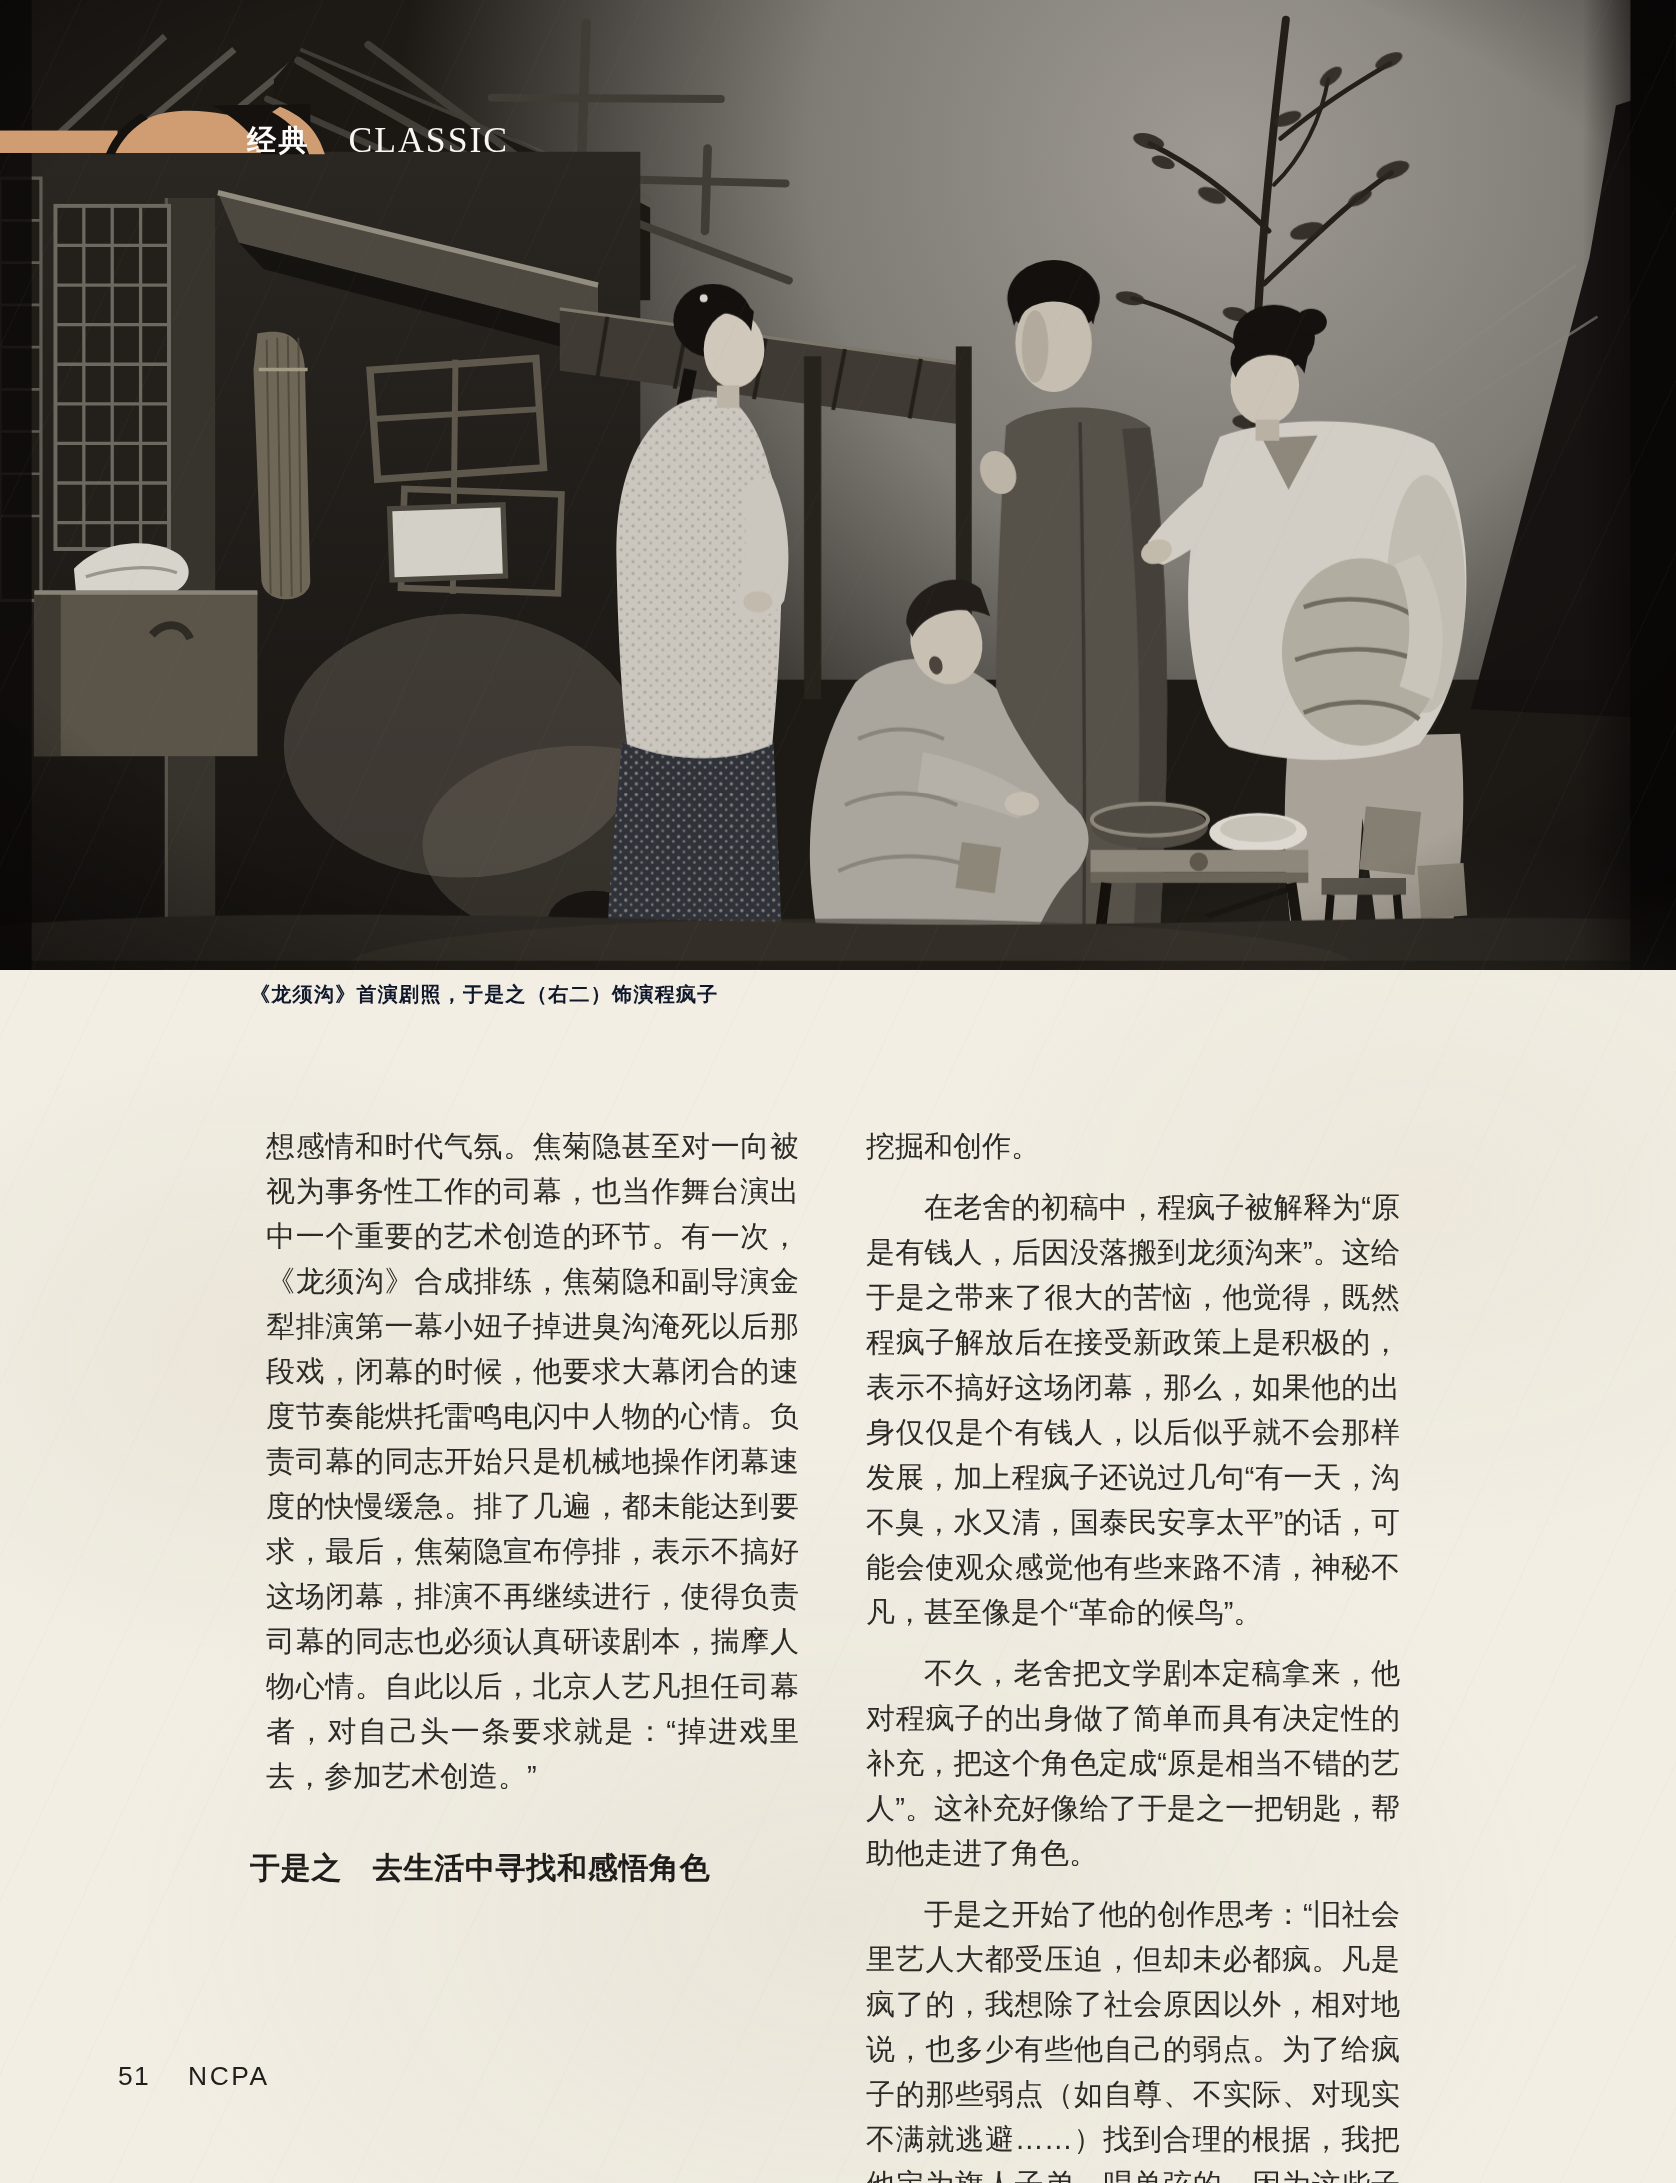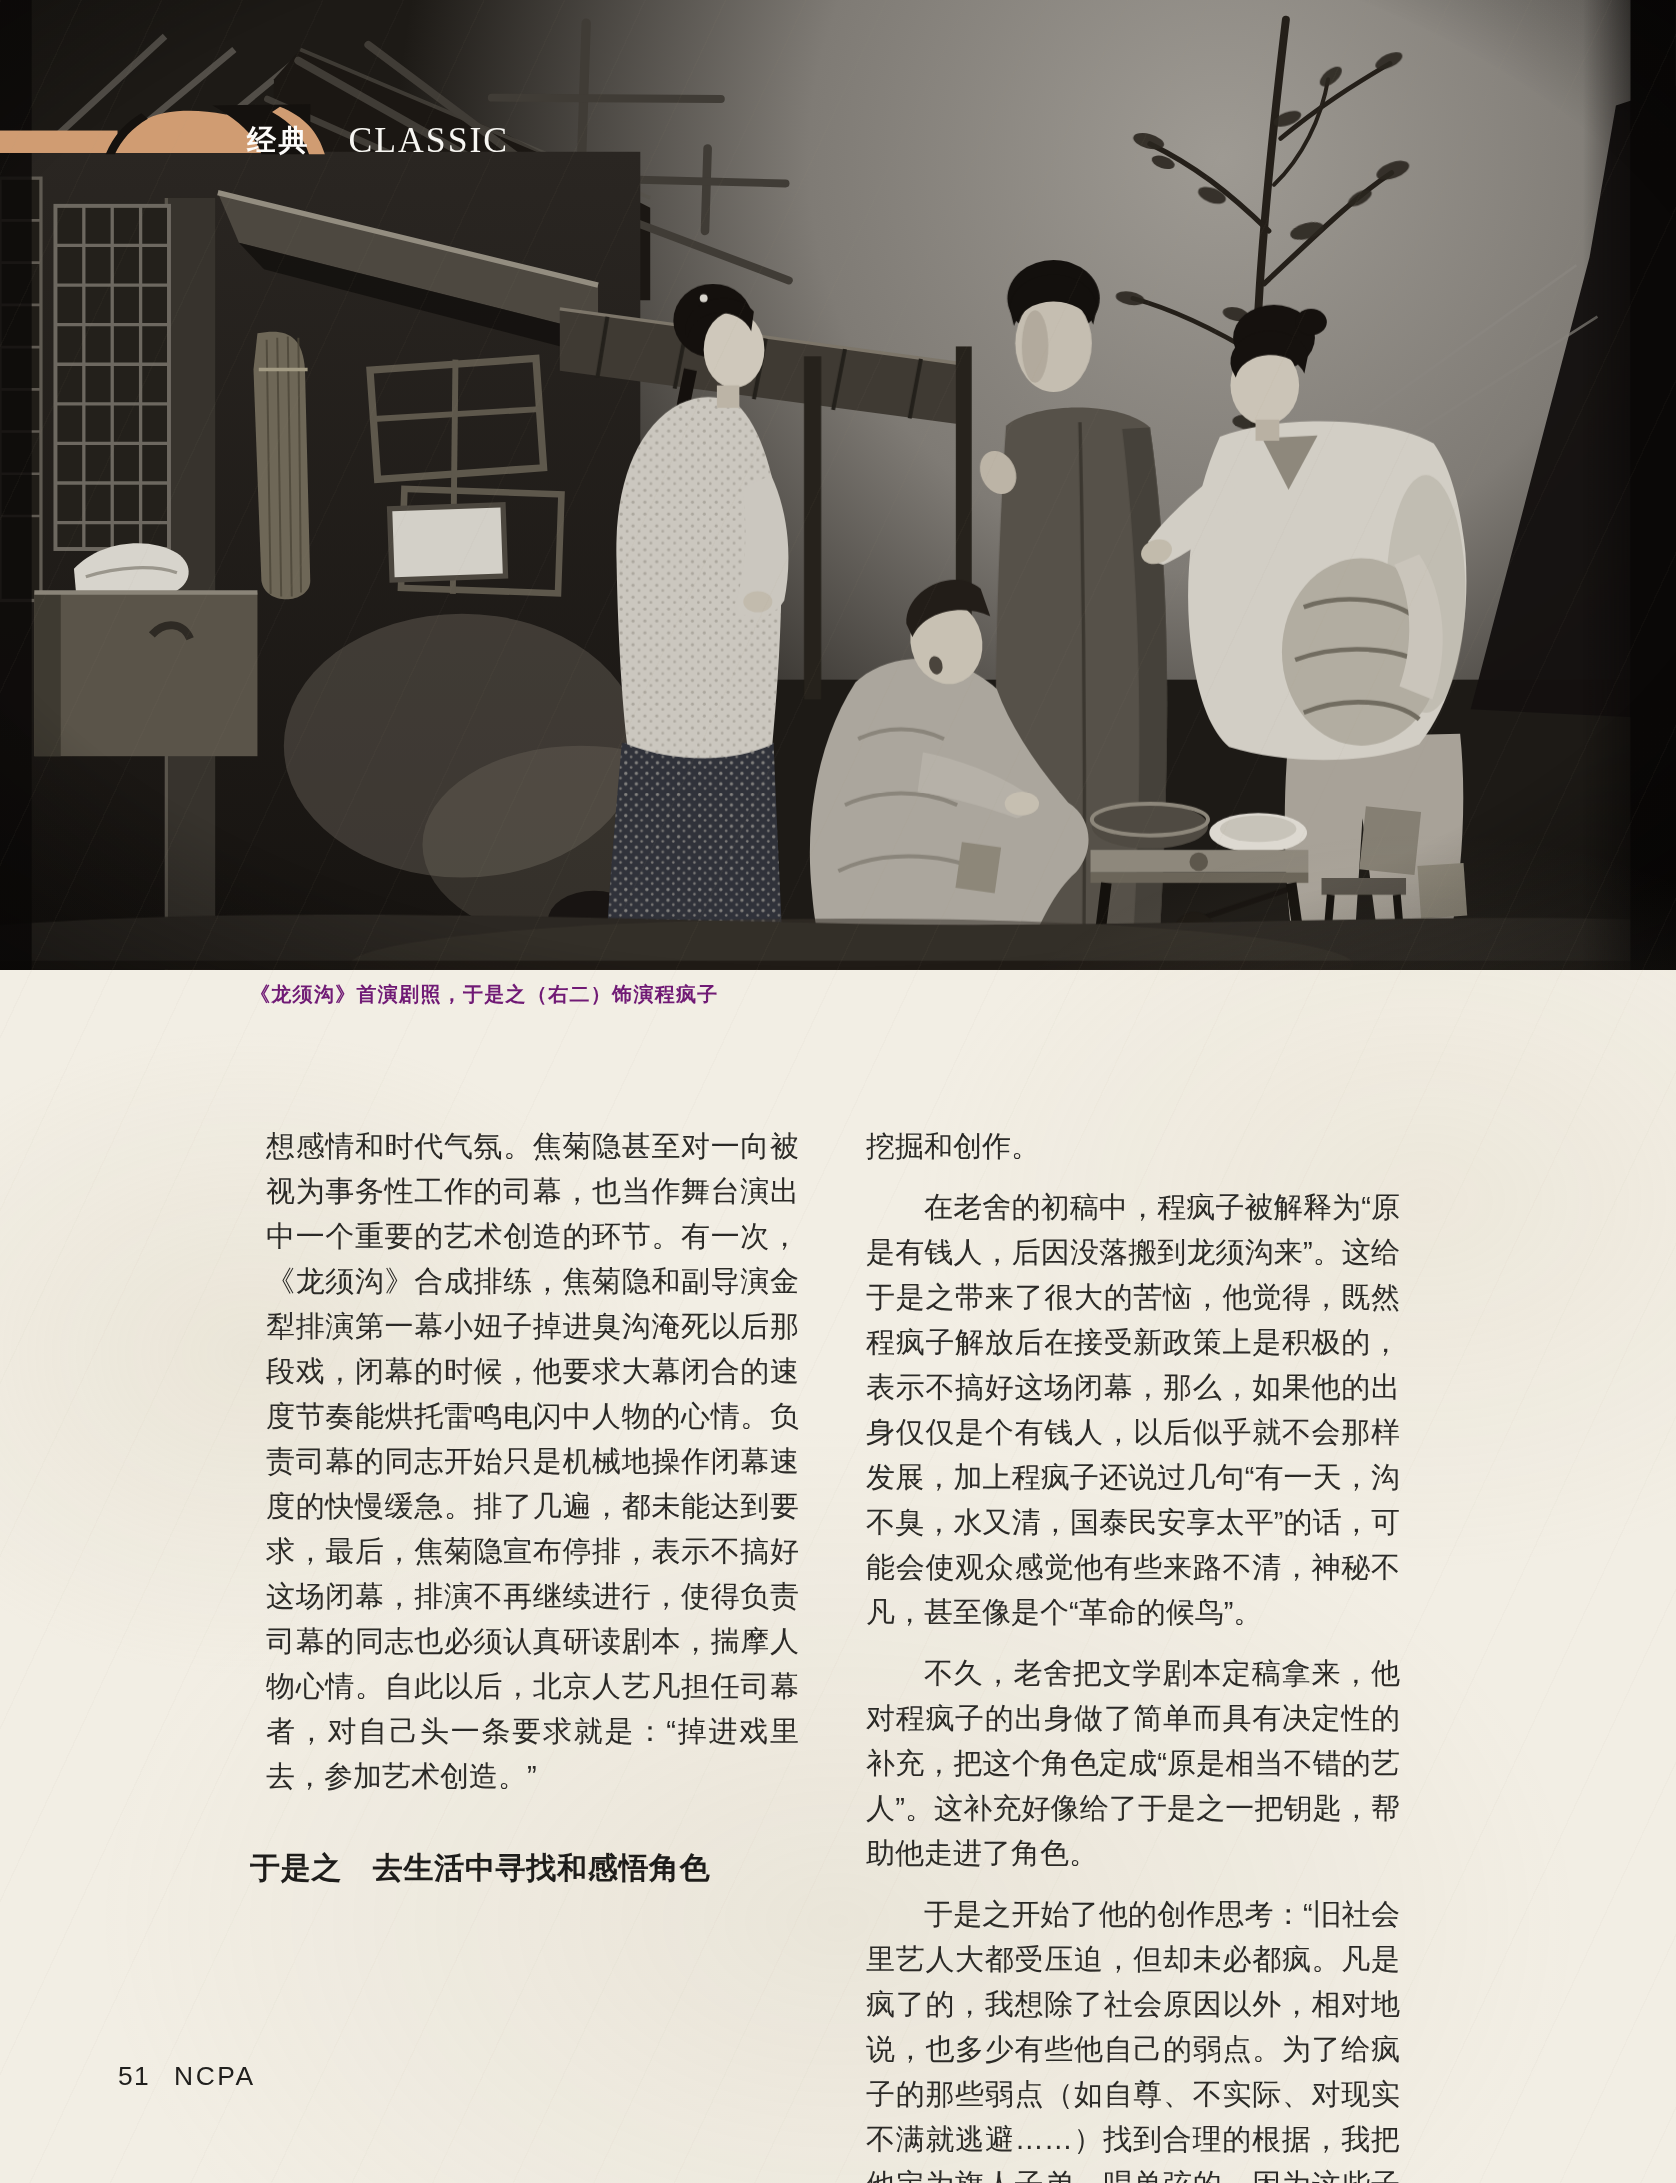--- a/index.html
+++ b/index.html
@@ -15,38 +15,38 @@
       radial-gradient(726px 528px at 85% 55%, rgba(212,202,176,.16), transparent 70%),
       radial-gradient(990px 660px at 50% 88%, rgba(190,180,155,.14), transparent 75%),
       repeating-linear-gradient(115deg, rgba(168,156,128,.04) 0 1.3px, transparent 1.3px 73px);
     z-index:5;
   }
   .photo{position:absolute;left:0;top:0;width:1676px;height:970px;z-index:1;}
   .photo svg.scene{display:block;width:100%;height:100%;}
   .logo{position:absolute;left:0;top:104px;width:515px;height:61px;z-index:2;}
   .caption{
     position:absolute;left:250px;top:981px;z-index:6;
-    font-size:20px;font-weight:700;color:#701a75;letter-spacing:1.3px;
+    font-size:20px;font-weight:700;color:#0f172a;letter-spacing:1.3px;
   }
   .col{
     position:absolute;top:1108px;z-index:6;
     font-size:29px;line-height:45px;color:#2b2a27;
     text-align:justify;text-justify:inter-ideograph;
   }
   .col p{margin:16px;}
   .col1{left:250px;width:565px;}
   .col2{left:850px;width:566px;}
   .indent{text-indent:2em;}
   .heading{
     margin:49px 0 18px 0;font-size:30px;line-height:40px;
     color:#1e1d1b;font-weight:700;letter-spacing:0.7px;
   }
   .footer{position:absolute;left:118px;top:2061px;z-index:6;font-size:26.4px;color:#21201e;}
   .footer .num{letter-spacing:1.3px;}
-  .footer .brand{margin-left:24px;letter-spacing:2.6px;}
+  .footer .brand{margin-left:38px;letter-spacing:2.6px;}
 </style>
 </head>
 <body>
 
 <div class="page">
 
   <div class="photo">
     <svg class="scene" viewBox="0 0 2539 1470" preserveAspectRatio="none">
       <defs>
         <radialGradient id="skyG" gradientUnits="userSpaceOnUse" cx="1850" cy="240" r="1250">

